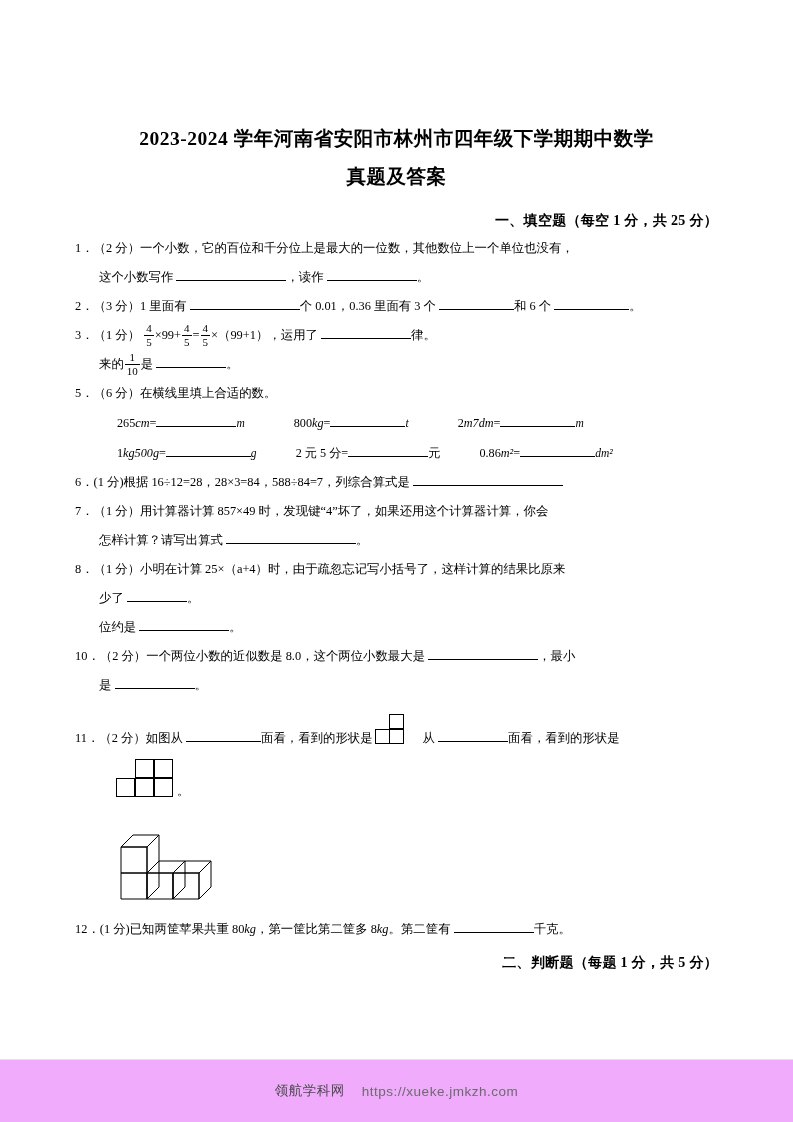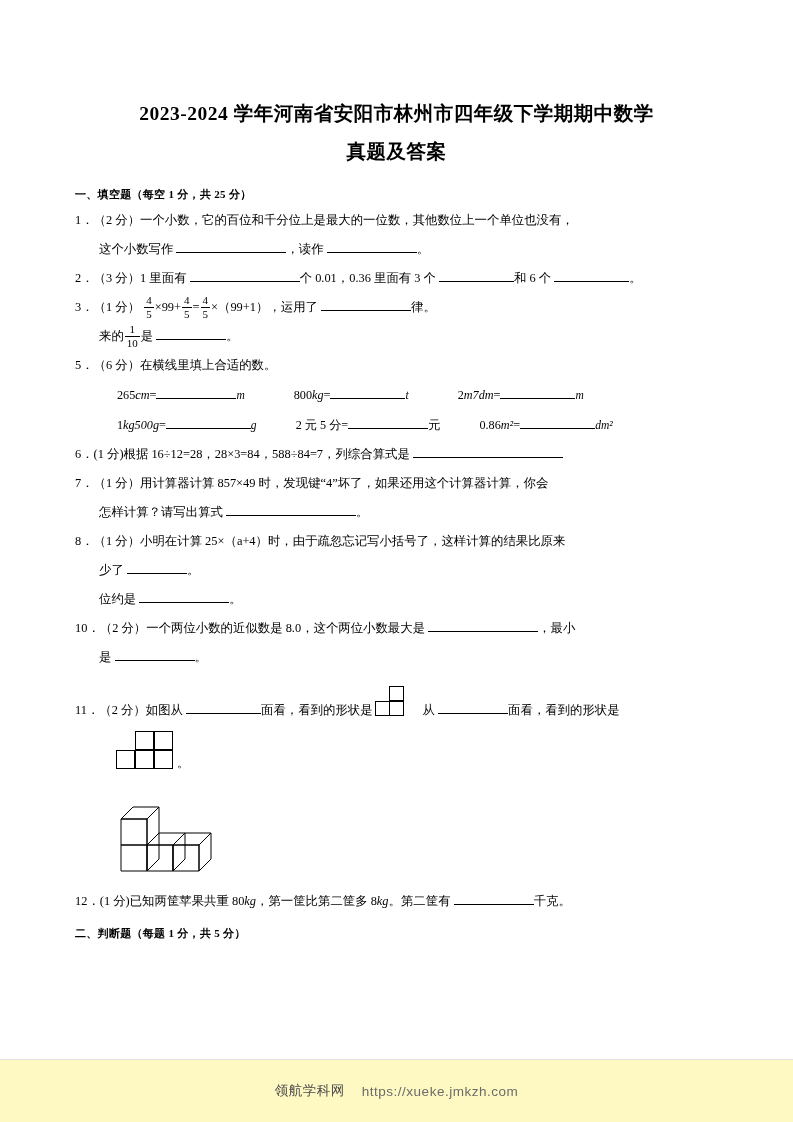--- a/index.html
+++ b/index.html
@@ -14,34 +14,36 @@
     color: #000;
     position: relative;
     overflow: hidden;
   }
   .page {
     position: relative;
     width: 793px;
     height: 862px;
     box-sizing: border-box;
     padding: 95px 75px 0 75px;
+    margin-top: 25px;
   }
   .doc-title {
     text-align: center;
     font-size: 19.5px;
     font-weight: bold;
     line-height: 38px;
     letter-spacing: 0.5px;
   }
   .section-head {
-    font-size: 11px;
+    font-size: 14px;
     font-weight: bold;
     margin-top: 16px;
     margin-bottom: 4px;
     letter-spacing: 0.3px;
+    text-align: right;
   }
   .q {
     font-size: 12.4px;
     line-height: 29px;
     margin: 0;
     text-align: justify;
   }
   .blank {
     display: inline-block;
     border-bottom: 1px solid #000;
@@ -95,21 +97,21 @@
     height: 30px;
     vertical-align: -10px;
     margin: 0 2px;
   }
   .footer {
     position: absolute;
     left: 0;
     bottom: 0;
     width: 793px;
     height: 62px;
-    background: #fef9c3;
+    background: #f0abfc;
     border-top: 1px solid #e3e3e3;
     display: flex;
     align-items: center;
     justify-content: center;
     font-size: 13.5px;
     color: #6b6b6b;
     letter-spacing: 0.5px;
     font-family: "Liberation Sans", sans-serif;
   }
   .footer .brand { color: #4a4a4a; }

